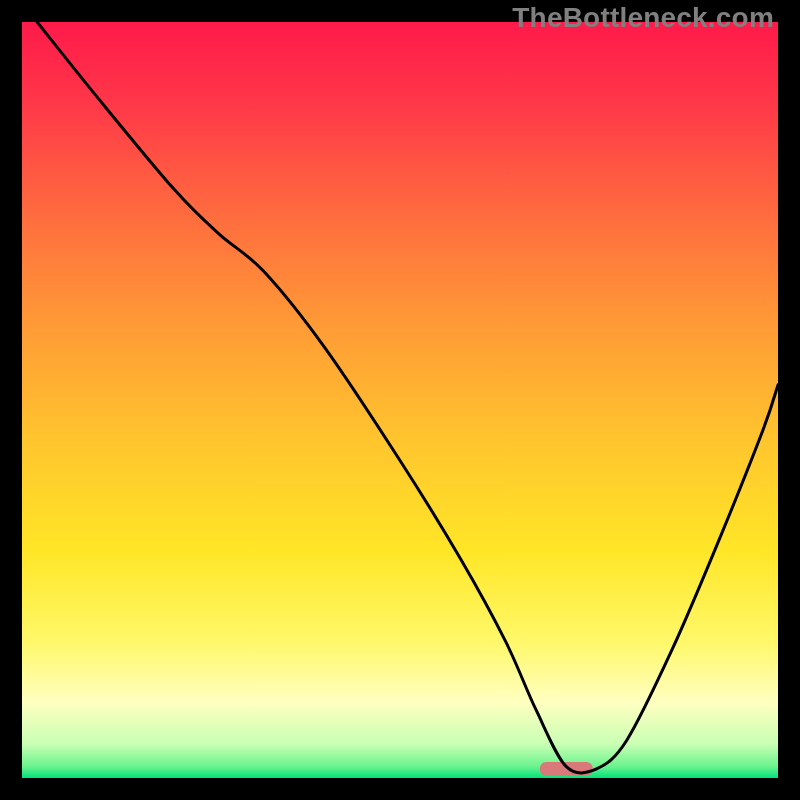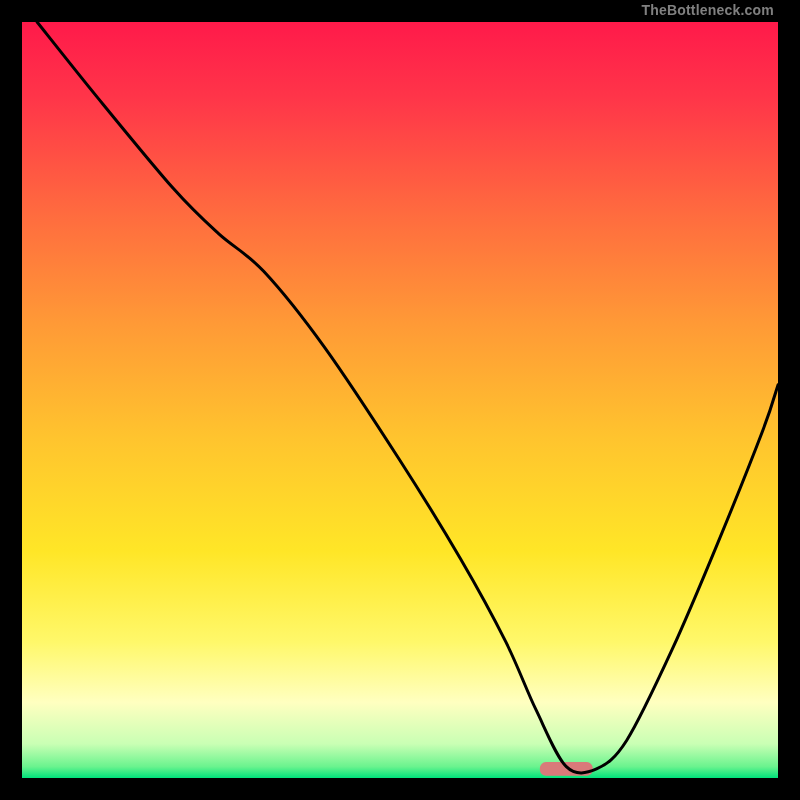--- a/index.html
+++ b/index.html
@@ -23,21 +23,21 @@
     left: 0;
     top: 0;
     width: 756px;
     height: 756px;
   }
   .watermark {
     position: absolute;
     top: 2px;
     right: 26px;
     font-family: Arial, Helvetica, sans-serif;
-    font-size: 14px;
+    font-size: 28px;
     font-weight: 600;
     color: #808080;
     letter-spacing: 0.2px;
   }
   svg {
     display: block;
   }
 </style>
 </head>
 <body>

